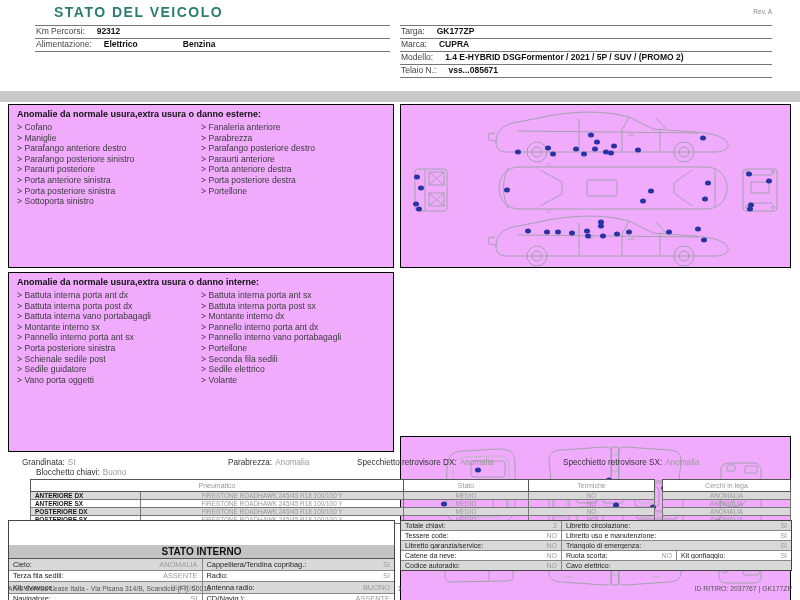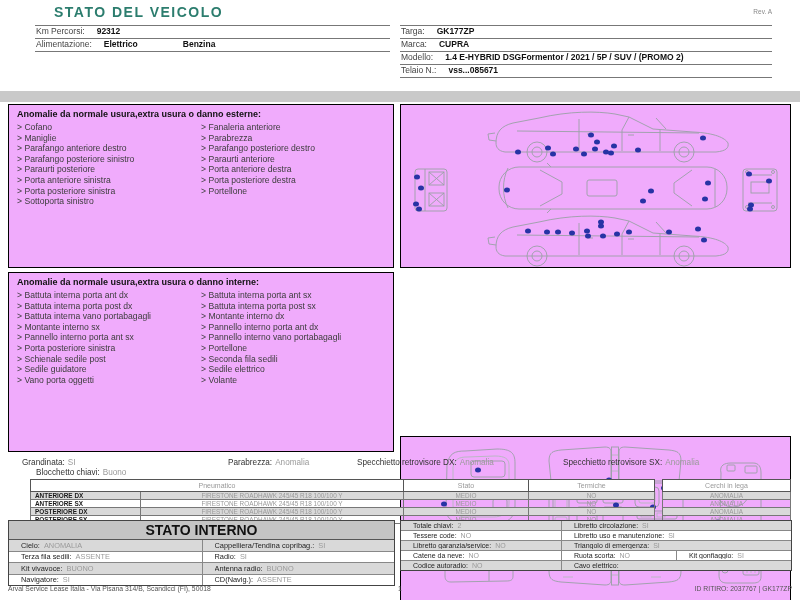--- a/index.html
+++ b/index.html
@@ -44,27 +44,27 @@
   table{border-collapse:collapse;table-layout:fixed;}
   .ttab th{font-size:7px;font-weight:normal;color:#999;height:9px;border:1px solid #555;background:#fff;}
   .ttab td{font-size:6.4px;height:7px;border:1px solid #777;color:#999;text-align:center;
            overflow:hidden;white-space:nowrap;padding:0 2px;}
   .ttab td.pos{font-weight:bold;color:#1a1a1a;text-align:left;padding-left:4px;}
   .ttab tbody tr:nth-of-type(odd){background:#d9d9d9;}
   
   .itable{position:absolute;top:520px;border:1px solid #444;box-sizing:border-box;background:#fff;}
   #stato-table{left:8px;width:387px;}
   #doc-table{left:400px;width:392px;}
-  .bar{background:#c4c4c4;text-align:center;font-weight:bold;font-size:14px;
-       padding:1px 0;border-bottom:1px solid #555;color:#111;}
+  .bar{background:#c4c4c4;text-align:center;font-weight:bold;font-size:10px;
+       padding:1px 0;border-bottom:1px solid #555;color:#111;margin-top:24px;}
   .trow{display:flex;border-bottom:1px solid #888;}
   .trow:last-child{border-bottom:none;}
   .trow.alt{background:#d9d9d9;}
-  .tc{flex:1;display:flex;justify-content:flex-start;align-items:center;
-      padding:0 12px;box-sizing:border-box;}
+  .tc{flex:1;display:flex;justify-content:space-between;align-items:center;
+      padding:0 4px;box-sizing:border-box;}
   .tc + .tc{border-left:1px solid #888;}
   #stato-table .trow{height:10.5px;font-size:7.4px;}
   #stato-table .tc{flex:0 0 50%;}
   #doc-table .trow{height:9px;font-size:7px;}
   #doc-table .tc.lcell{flex:0 0 41%;}
   .tc .k{color:#222;white-space:nowrap;overflow:hidden;}
   .tc .v{color:#9a9a9a;margin-left:4px;}
   
   .footer{position:absolute;left:8px;top:585px;width:784px;font-size:6.8px;color:#555;}
   .footer .fc{position:absolute;left:50%;transform:translateX(-50%);}

